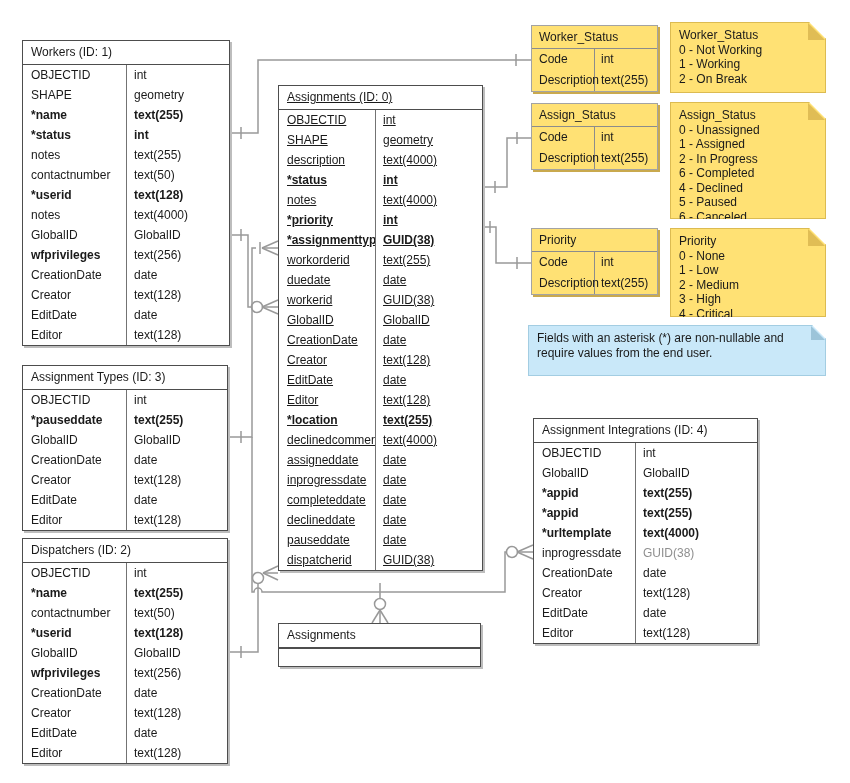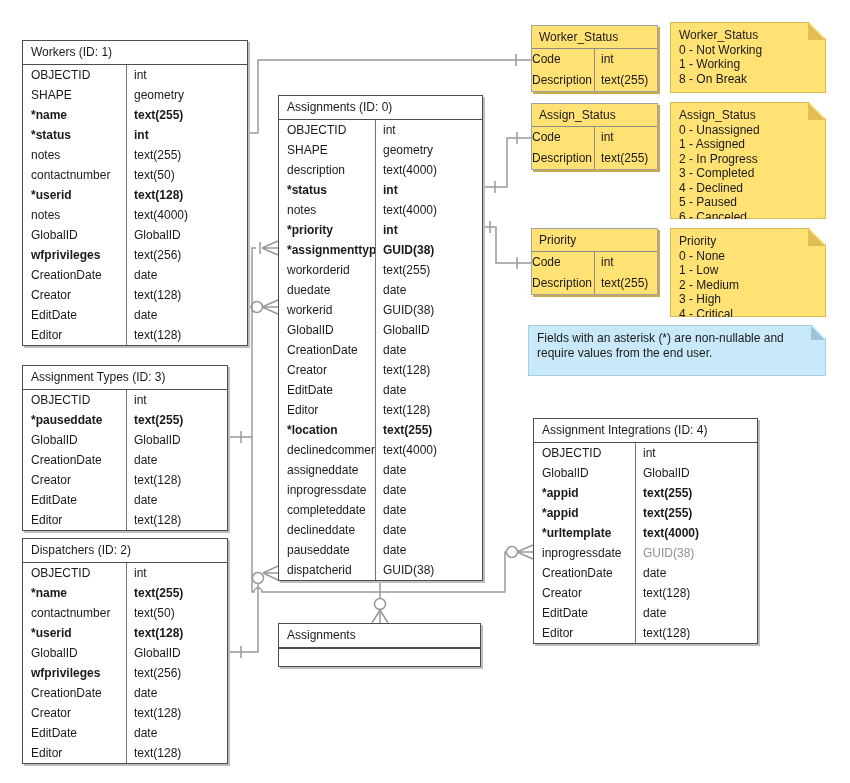--- a/index.html
+++ b/index.html
@@ -12,33 +12,33 @@
            border-bottom:1.6px solid #4d4d4d;white-space:nowrap;overflow:hidden;}
   .tbl .row{display:flex;height:20px;line-height:20px;font-size:12px;}
   .tbl .cell{white-space:nowrap;overflow:hidden;}
   .tbl .name{width:var(--ncol);padding-left:8px;box-sizing:border-box;flex:none;
              border-right:1px solid #737373;}
   .tbl .type{padding-left:7px;flex:1;}
   .tbl .b{font-weight:bold;}
   .tbl .muted{color:#8f8f8f;}
   .empty-band{height:17px;border-top:1.6px solid #4d4d4d;}
   
-  .t-workers{left:22px;top:40px;width:226px;--ncol:104px;}
+  .t-workers{left:22px;top:40px;width:208px;--ncol:104px;}
   .t-assignment-types{left:22px;top:365px;width:206px;--ncol:104px;}
   .t-dispatchers{left:22px;top:538px;width:206px;--ncol:104px;}
-  .t-assignments{left:278px;top:95px;width:205px;--ncol:97px;}
+  .t-assignments{left:278px;top:85px;width:205px;text-decoration:underline;--ncol:97px;}
   .t-attachments{left:278px;top:623px;width:203px;--ncol:100px;}
   .t-integrations{left:533px;top:418px;width:225px;--ncol:102px;}
   
   .ytbl{position:absolute;background:#ffe174;border:1.4px solid #a3a3a3;
         box-shadow:2px 2px 0 0 #c9a94e;box-sizing:border-box;}
   .ytbl .hd{height:22px;line-height:22px;padding-left:7px;font-size:12px;
             border-bottom:1.4px solid #8c8c8c;}
   .ytbl .row{display:flex;height:21px;line-height:21px;font-size:12px;}
-  .ytbl .name{width:63px;box-sizing:border-box;flex:none;
+  .ytbl .name{width:63px;padding-left:7px;box-sizing:border-box;flex:none;
               border-right:1px solid #8c8c8c;}
   .ytbl .type{padding-left:6px;flex:1;}
   .t-worker-status{left:531px;top:25px;width:127px;}
   .t-assign-status{left:531px;top:103px;width:127px;}
   .t-priority{left:531px;top:228px;width:127px;}
   
   .note{position:absolute;font-size:12px;line-height:14.5px;padding:5px 8px 4px 8px;
         box-sizing:border-box;clip-path:polygon(0 0,calc(100% - 17px) 0,100% 17px,100% 100%,0 100%);}
   .note.yellow{background:#ffe174;border:1px solid #dcbb51;box-shadow:2px 2px 0 0 #c9a94e;}
   .note.blue{background:#c9e8f9;border:1px solid #a3cde2;box-shadow:2px 2px 0 0 #9fc6dd;
@@ -434,32 +434,32 @@
         </div>
       </div>
   </div>
 
   <div class="note yellow n-worker-status">
     <div class="fold"></div>
     <div>Worker_Status</div>
     <div class="note-lines">
         <div>0 - Not Working</div>
         <div>1 - Working</div>
-        <div>8 - On Break</div>
+        <div>2 - On Break</div>
       </div>
   </div>
 
   <div class="note yellow n-assign-status">
     <div class="fold"></div>
     <div>Assign_Status</div>
     <div class="note-lines">
         <div>0 - Unassigned</div>
         <div>1 - Assigned</div>
         <div>2 - In Progress</div>
-        <div>3 - Completed</div>
+        <div>6 - Completed</div>
         <div>4 - Declined</div>
         <div>5 - Paused</div>
         <div>6 - Canceled</div>
       </div>
   </div>
 
   <div class="note yellow n-priority">
     <div class="fold"></div>
     <div>Priority</div>
     <div class="note-lines">

